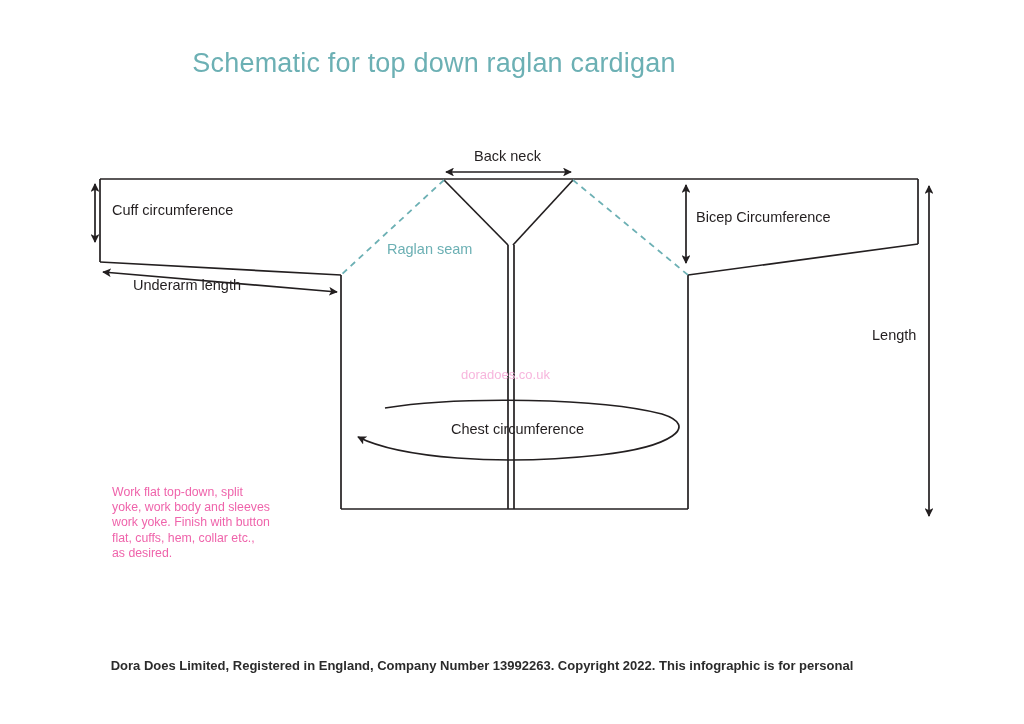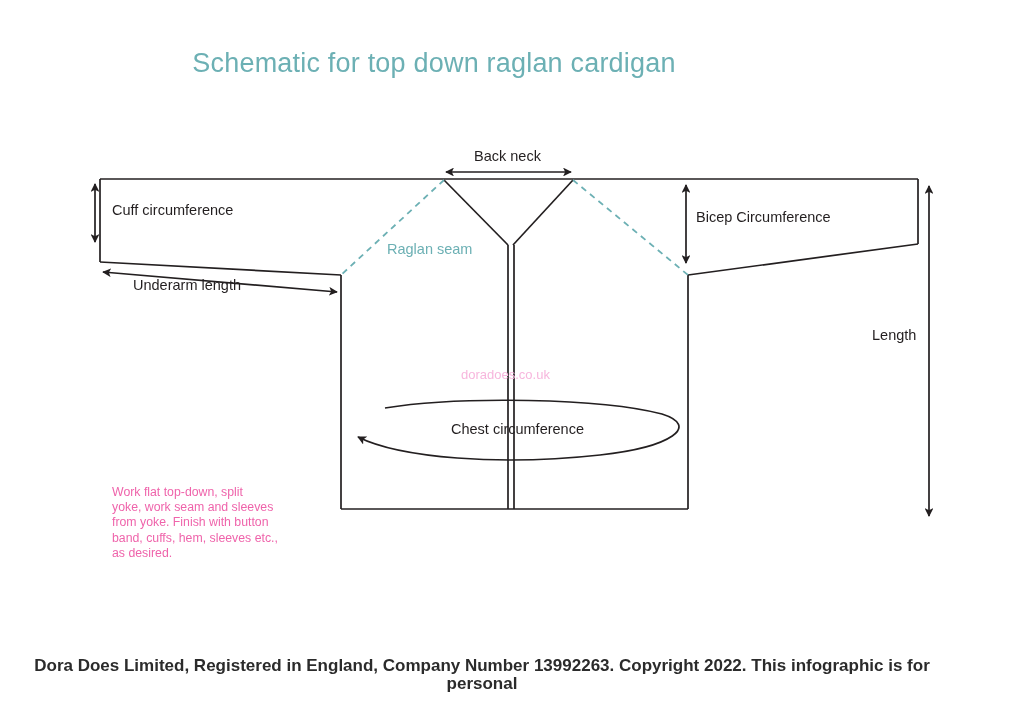--- a/index.html
+++ b/index.html
@@ -55,21 +55,21 @@
     font-size: 12.3px;
     line-height: 15.2px;
     color: #ef64ab;
   }
   #footer {
     position: absolute;
     left: 0;
     top: 657px;
     width: 964px;
     text-align: center;
-    font-size: 17px;
+    font-size: 13px;
     line-height: 18px;
     color: #2b2b2b;
     font-weight: 600;
   }
   #footer .line { display: block; }
 </style>
 </head>
 <body>
 
 <div id="page">
@@ -149,23 +149,23 @@
                C 700 426, 672 447, 600 455
                C 500 466, 400 458, 358 437" fill="none" stroke="#231f20" stroke-width="1.7" marker-end="url(#arrowEnd)"></path>
     </g>
     <text class="svg-label" x="451" y="434">Chest circumference</text>
 
     <text class="svg-watermark" x="461" y="379">doradoes.co.uk</text>
   </svg>
 
   <div id="note">
     <div>Work flat top-down, split</div>
-    <div>yoke, work seam and sleeves</div>
-    <div>from yoke. Finish with button</div>
-    <div>band, cuffs, hem, sleeves etc.,</div>
+    <div>yoke, work body and sleeves</div>
+    <div>work yoke. Finish with button</div>
+    <div>flat, cuffs, hem, collar etc.,</div>
     <div>as desired.</div>
   </div>
 
   <div id="footer">
     <span class="line">Dora Does Limited, Registered in England, Company Number 13992263. Copyright 2022.  This infographic is for personal</span>
   </div>
 
 </div>
 
 </body></html>

